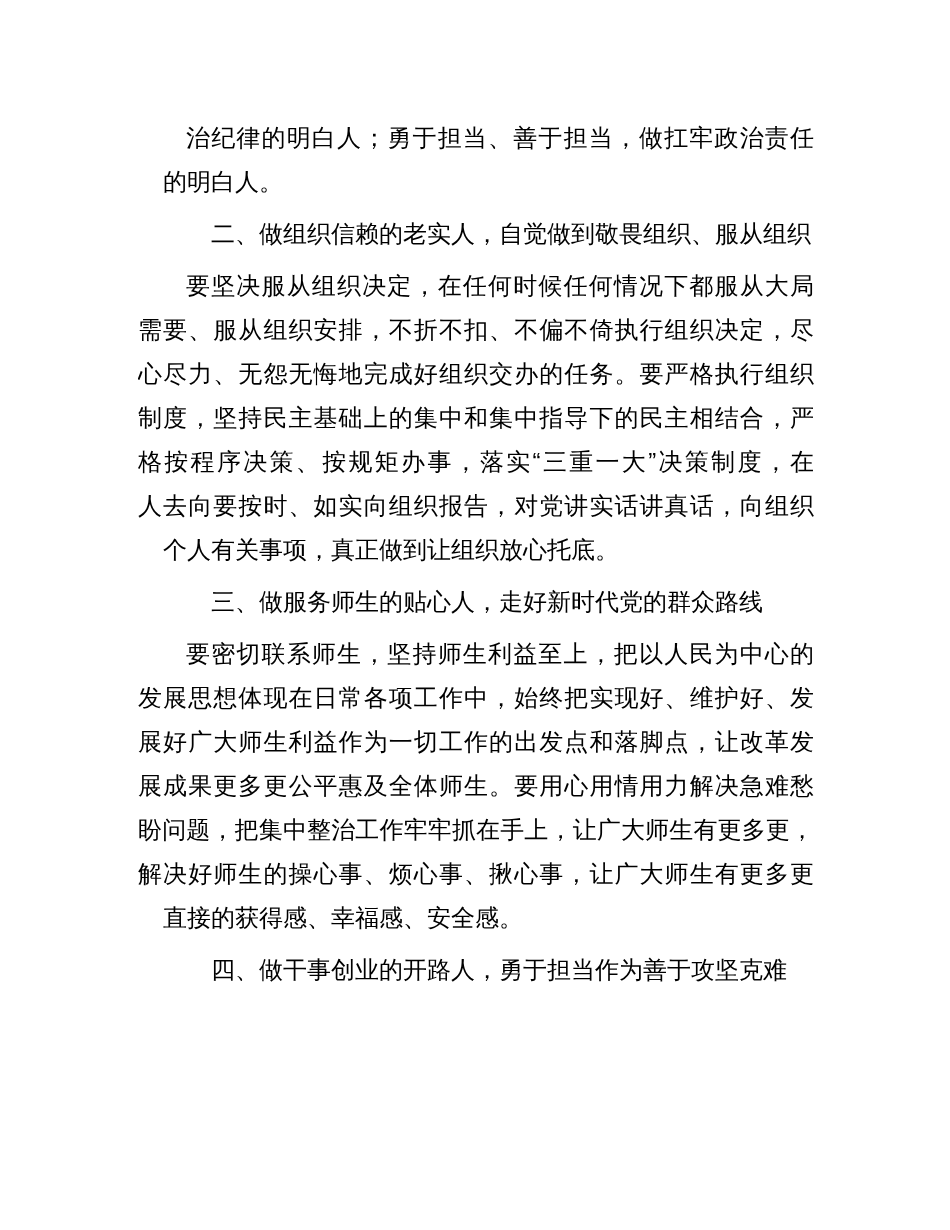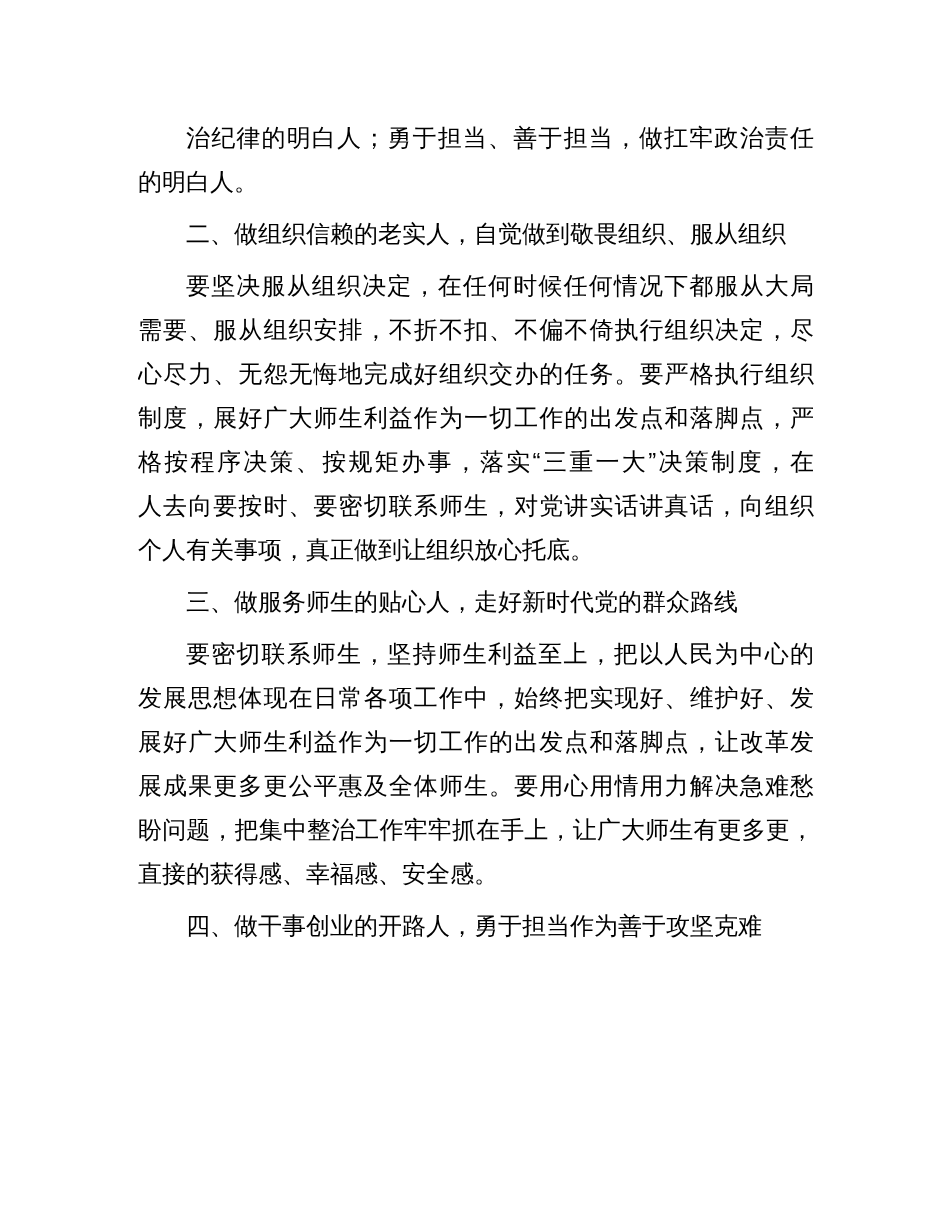--- a/index.html
+++ b/index.html
@@ -36,20 +36,21 @@
     letter-spacing: 0;
     color: #000000;
     text-align: justify;
     text-align-last: justify;
     text-justify: inter-character;
     font-weight: 500;
   }
   .line.nofill {
     text-align: right;
     text-align-last: left;
+    margin-left: 25px;
   }
   .line.indent {
     padding-left: 48px;
   }
 </style>
 </head>
 <body>
 
 <div class="page">
   <div class="content">
@@ -57,33 +58,34 @@
         <div class="line indent">治纪律的明白人；勇于担当、善于担当，做扛牢政治责任</div>
         <div class="line nofill">的明白人。</div>
       </div>
       <div class="paragraph">
         <div class="line indent nofill">二、做组织信赖的老实人，自觉做到敬畏组织、服从组织</div>
       </div>
       <div class="paragraph">
         <div class="line indent">要坚决服从组织决定，在任何时候任何情况下都服从大局</div>
         <div class="line">需要、服从组织安排，不折不扣、不偏不倚执行组织决定，尽</div>
         <div class="line">心尽力、无怨无悔地完成好组织交办的任务。要严格执行组织</div>
-        <div class="line">制度，展好广大师生利益作为一切工作的出发点和落脚点，严</div>
+        <div class="line">制度，坚持民主基础上的集中和集中指导下的民主相结合，严</div>
         <div class="line">格按程序决策、按规矩办事，落实“三重一大”决策制度，在</div>
-        <div class="line">人去向要按时、要密切联系师生，对党讲实话讲真话，向组织</div>
+        <div class="line">人去向要按时、如实向组织报告，对党讲实话讲真话，向组织</div>
         <div class="line nofill">个人有关事项，真正做到让组织放心托底。</div>
       </div>
       <div class="paragraph">
         <div class="line indent nofill">三、做服务师生的贴心人，走好新时代党的群众路线</div>
       </div>
       <div class="paragraph">
         <div class="line indent">要密切联系师生，坚持师生利益至上，把以人民为中心的</div>
         <div class="line">发展思想体现在日常各项工作中，始终把实现好、维护好、发</div>
         <div class="line">展好广大师生利益作为一切工作的出发点和落脚点，让改革发</div>
         <div class="line">展成果更多更公平惠及全体师生。要用心用情用力解决急难愁</div>
         <div class="line">盼问题，把集中整治工作牢牢抓在手上，让广大师生有更多更，</div>
+        <div class="line">解决好师生的操心事、烦心事、揪心事，让广大师生有更多更</div>
         <div class="line nofill">直接的获得感、幸福感、安全感。</div>
       </div>
       <div class="paragraph">
         <div class="line indent nofill">四、做干事创业的开路人，勇于担当作为善于攻坚克难</div>
       </div>
     </div>
 </div>
 
 </body></html>

